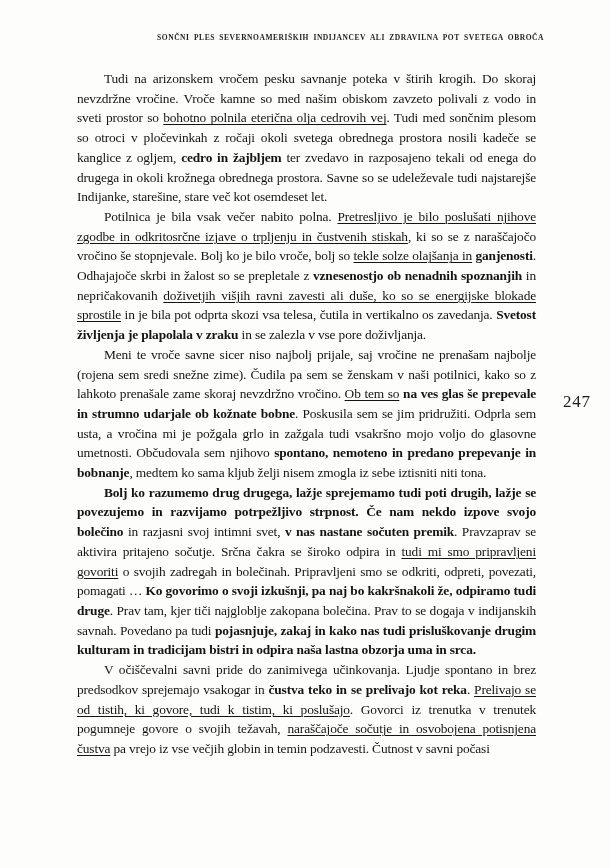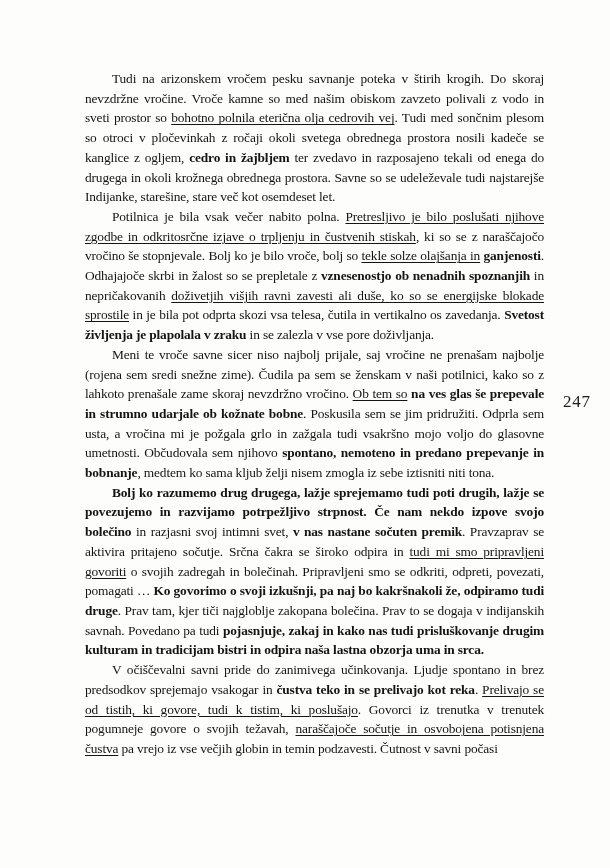--- a/index.html
+++ b/index.html
@@ -23,21 +23,21 @@
     font-size: 7.5px;
     line-height: 10px;
     letter-spacing: 0.55px;
     word-spacing: 2px;
     color: #1d1d1d;
     white-space: nowrap;
   }
   .body-text {
     position: absolute;
     top: 69px;
-    left: 85px;
+    left: 77px;
     width: 459px;
     font-size: 13.4px;
     line-height: 19.7px;
     color: #141414;
     text-align: justify;
     letter-spacing: -0.15px;
   }
   .body-text p {
     margin: 0;
     text-indent: 27px;
@@ -54,20 +54,21 @@
     left: 563px;
     font-size: 17px;
     letter-spacing: 0.8px;
     color: #1d1d1d;
   }
 </style>
 </head>
 <body>
 
 <div class="page">
+  <div class="running-header">SONČNI PLES SEVERNOAMERIŠKIH INDIJANCEV ALI ZDRAVILNA POT SVETEGA OBROČA</div>
 
   <div class="body-text">
       <p><span>Tudi na arizonskem vročem pesku savnanje poteka v štirih krogih. Do skoraj nevzdržne vročine. Vroče kamne so med našim obiskom zavzeto polivali z vodo in sveti prostor so </span><span class="seg-u">bohotno polnila eterična olja cedrovih vej</span><span>. Tudi med sončnim plesom so otroci v pločevinkah z ročaji okoli svetega obrednega prostora nosili kadeče se kanglice z ogljem, </span><span class="seg-b">cedro in žajbljem</span><span> ter zvedavo in razposajeno tekali od enega do drugega in okoli krožnega obrednega prostora. Savne so se udeleževale tudi najstarejše Indijanke, starešine, stare več kot osemdeset let.</span></p>
       <p><span>Potilnica je bila vsak večer nabito polna. </span><span class="seg-u">Pretresljivo je bilo poslušati njihove zgodbe in odkritosrčne izjave o trpljenju in čustvenih stiskah</span><span>, ki so se z naraščajočo vročino še stopnjevale. Bolj ko je bilo vroče, bolj so </span><span class="seg-u">tekle solze olajšanja in</span><span> </span><span class="seg-b">ganjenosti</span><span>. Odhajajoče skrbi in žalost so se prepletale z </span><span class="seg-b">vznesenostjo ob nenadnih spoznanjih</span><span> in nepričakovanih </span><span class="seg-u">doživetjih višjih ravni zavesti ali duše, ko so se energijske blokade sprostile</span><span> in je bila pot odprta skozi vsa telesa, čutila in vertikalno os zavedanja. </span><span class="seg-b">Svetost življenja je plapolala v zraku</span><span> in se zalezla v vse pore doživljanja.</span></p>
       <p><span>Meni te vroče savne sicer niso najbolj prijale, saj vročine ne prenašam najbolje (rojena sem sredi snežne zime). Čudila pa sem se ženskam v naši potilnici, kako so z lahkoto prenašale zame skoraj nevzdržno vročino. </span><span class="seg-u">Ob tem so</span><span> </span><span class="seg-b">na ves glas še prepevale in strumno udarjale ob kožnate bobne</span><span>. Poskusila sem se jim pridružiti. Odprla sem usta, a vročina mi je požgala grlo in zažgala tudi vsakršno mojo voljo do glasovne umetnosti. Občudovala sem njihovo </span><span class="seg-b">spontano, nemoteno in predano prepevanje in bobnanje</span><span>, medtem ko sama kljub želji nisem zmogla iz sebe iztisniti niti tona.</span></p>
       <p><span class="seg-b">Bolj ko razumemo drug drugega, lažje sprejemamo tudi poti drugih, lažje se povezujemo in razvijamo potrpežljivo strpnost. Če nam nekdo izpove svojo bolečino</span><span> in razjasni svoj intimni svet, </span><span class="seg-b">v nas nastane sočuten premik</span><span>. Pravzaprav se aktivira pritajeno sočutje. Srčna čakra se široko odpira in </span><span class="seg-u">tudi mi smo pripravljeni govoriti</span><span> o svojih zadregah in bolečinah. Pripravljeni smo se odkriti, odpreti, povezati, pomagati … </span><span class="seg-b">Ko govorimo o svoji izkušnji, pa naj bo kakršnakoli že, odpiramo tudi druge</span><span>. Prav tam, kjer tiči najgloblje zakopana bolečina. Prav to se dogaja v indijanskih savnah. Povedano pa tudi </span><span class="seg-b">pojasnjuje, zakaj in kako nas tudi prisluškovanje drugim kulturam in tradicijam bistri in odpira naša lastna obzorja uma in srca.</span></p>
       <p><span>V očiščevalni savni pride do zanimivega učinkovanja. Ljudje spontano in brez predsodkov sprejemajo vsakogar in </span><span class="seg-b">čustva teko in se prelivajo kot reka</span><span>. </span><span class="seg-u">Prelivajo se od tistih, ki govore, tudi k tistim, ki poslušajo</span><span>. Govorci iz trenutka v trenutek pogumneje govore o svojih težavah, </span><span class="seg-u">naraščajoče sočutje in osvobojena potisnjena čustva</span><span> pa vrejo iz vse večjih globin in temin podzavesti. Čutnost v savni počasi</span></p>
     </div>
 
   <div class="page-number">247</div>

